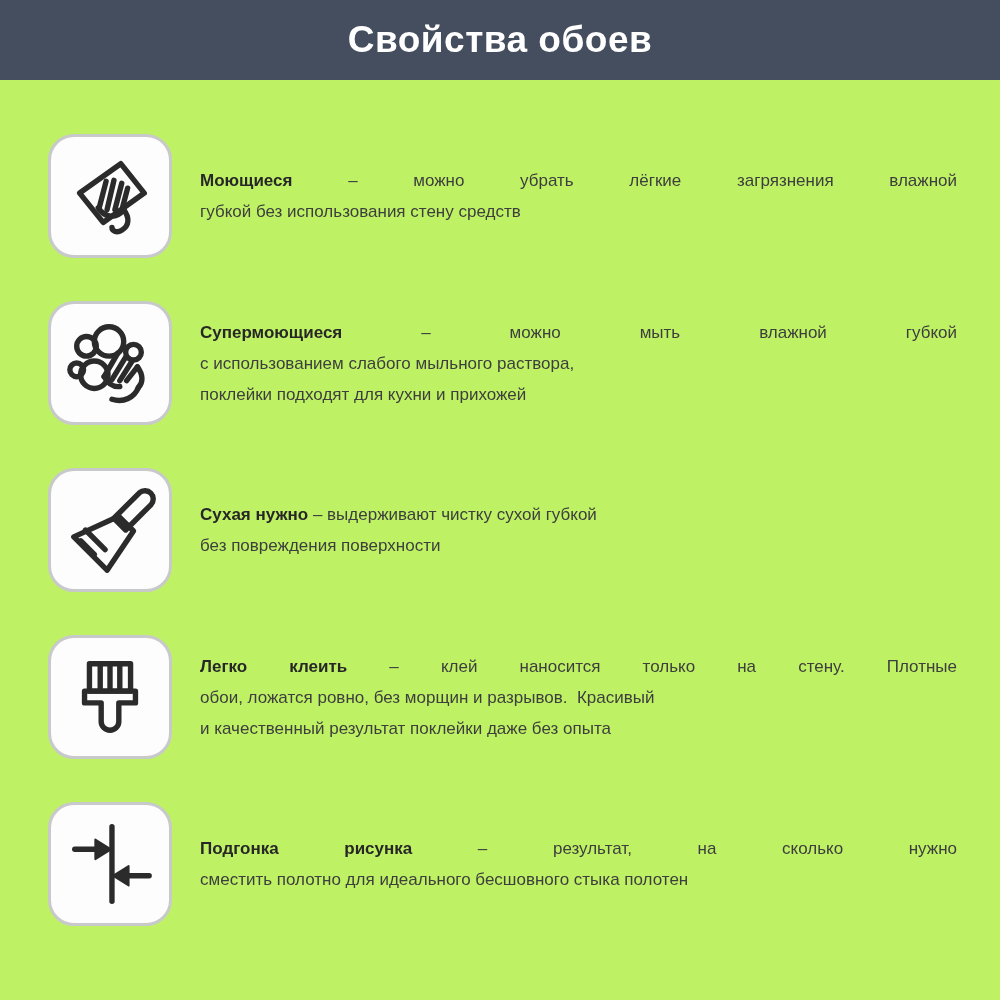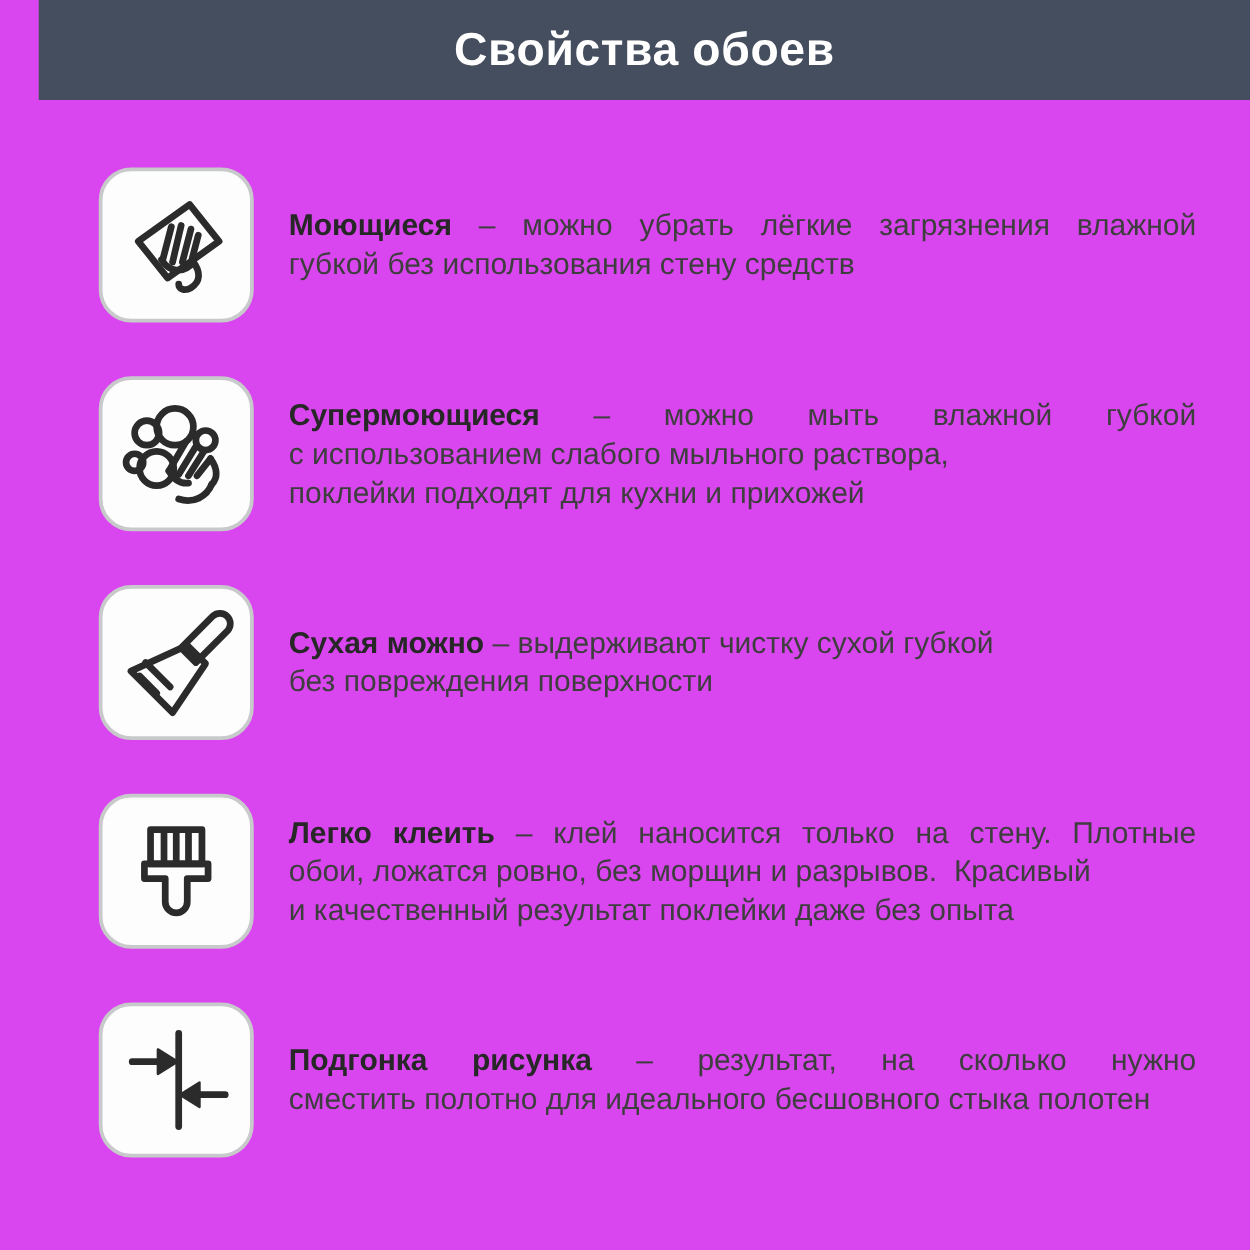--- a/index.html
+++ b/index.html
@@ -1,23 +1,22 @@
 <!DOCTYPE html>
 <html><head>
 <meta charset="utf-8">
 <style>
   * { margin:0; padding:0; box-sizing:border-box; }
   html,body { background:#ffffff; }
   .canvas {
     width:1000px; height:1000px;
-    background:#d946ef;
+    background:#bef264;
     font-family:"Liberation Sans","DejaVu Sans",sans-serif;
     overflow:hidden;
     position:relative;
-    padding-left:31px;
   }
   .header {
     height:80px;
     background:#454e5e;
     display:flex; align-items:center; justify-content:center;
   }
   .header h1 {
     color:#ffffff;
     font-size:37px;
     font-weight:700;
@@ -35,21 +34,21 @@
     border-radius:26px;
     background:#fdfdfd;
     display:flex; align-items:center; justify-content:center;
   }
   .iconbox svg { width:94px; height:94px; display:block; }
   .ic { stroke:#2b2b2b; fill:none; stroke-width:5.5; stroke-linecap:round; stroke-linejoin:round; }
   .ic-fill { fill:#2b2b2b; stroke:#2b2b2b; stroke-width:2; stroke-linejoin:round; }
   .text {
     flex:1 1 auto;
     margin-left:28px;
-    font-size:24px;
+    font-size:17px;
     line-height:31px;
     color:#3e3e3e;
   }
   .line { text-align:left; white-space:normal; }
   .line.stretch { text-align:justify; text-align-last:justify; text-justify:inter-word; }
   .label { font-weight:700; color:#272727; }
 </style>
 </head>
 <body>
 
@@ -106,21 +105,21 @@
     <div class="row">
       <div class="iconbox">
         <svg viewBox="0 0 96 96">
           <path class="ic" d="M78,10 a8.5,8.5 0 0 1 12,12 L64,48 L52,36 Z"></path>
           <path class="ic" d="M57,34 L72,49 L45,89 L11,55 Z"></path>
           <path class="ic" d="M23,48 L43,68"></path>
           <path class="ic" d="M18,59 L32,73"></path>
         </svg>
       </div>
       <div class="text">
-        <div class="line"><span class="label">Сухая можно</span> <span>– выдерживают чистку сухой губкой</span></div>
+        <div class="line"><span class="label">Сухая нужно</span> <span>– выдерживают чистку сухой губкой</span></div>
         <div class="line">без повреждения поверхности</div>
       </div>
     </div>
 
     <div class="row">
       <div class="iconbox">
         <svg viewBox="0 0 96 96">
           <path class="ic" d="M27,14 H69 V42 H27 Z"></path>
           <path class="ic" d="M38,15 V41 M48,15 V41 M58,15 V41"></path>
           <path class="ic" d="M22,42 H74 V54 H57 V73 a9,9 0 0 1 -18,0 V54 H22 Z"></path>

